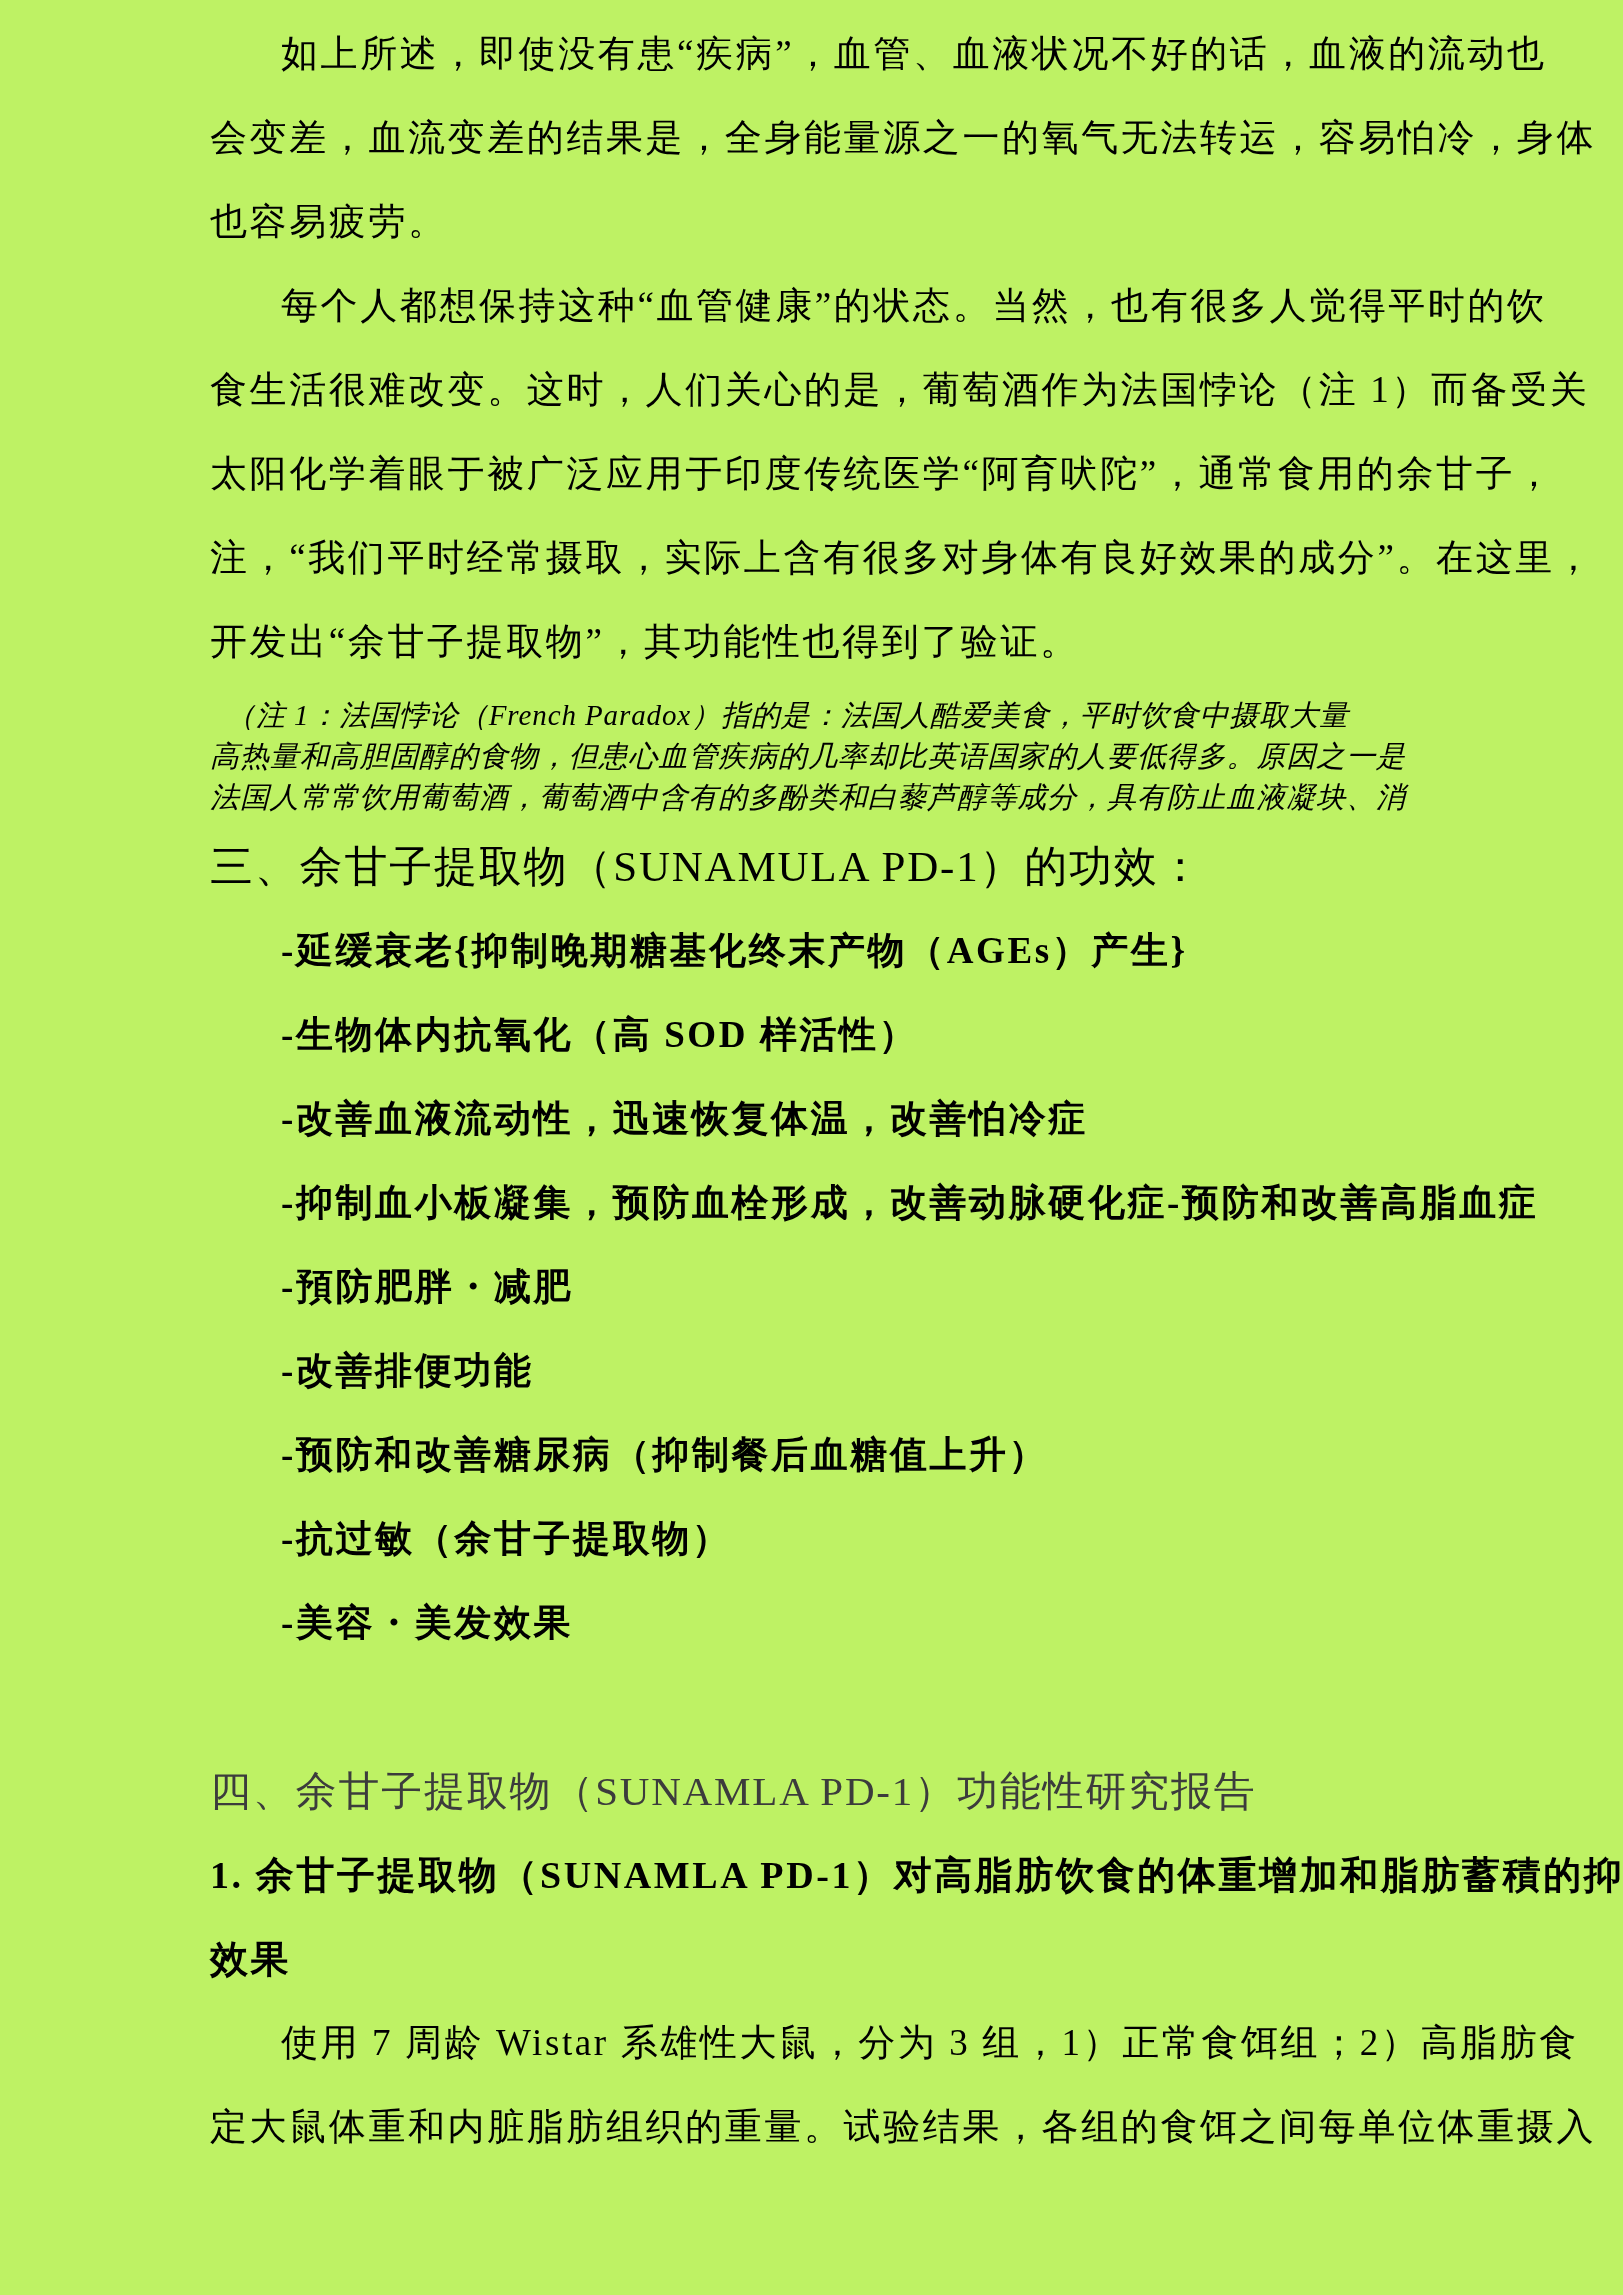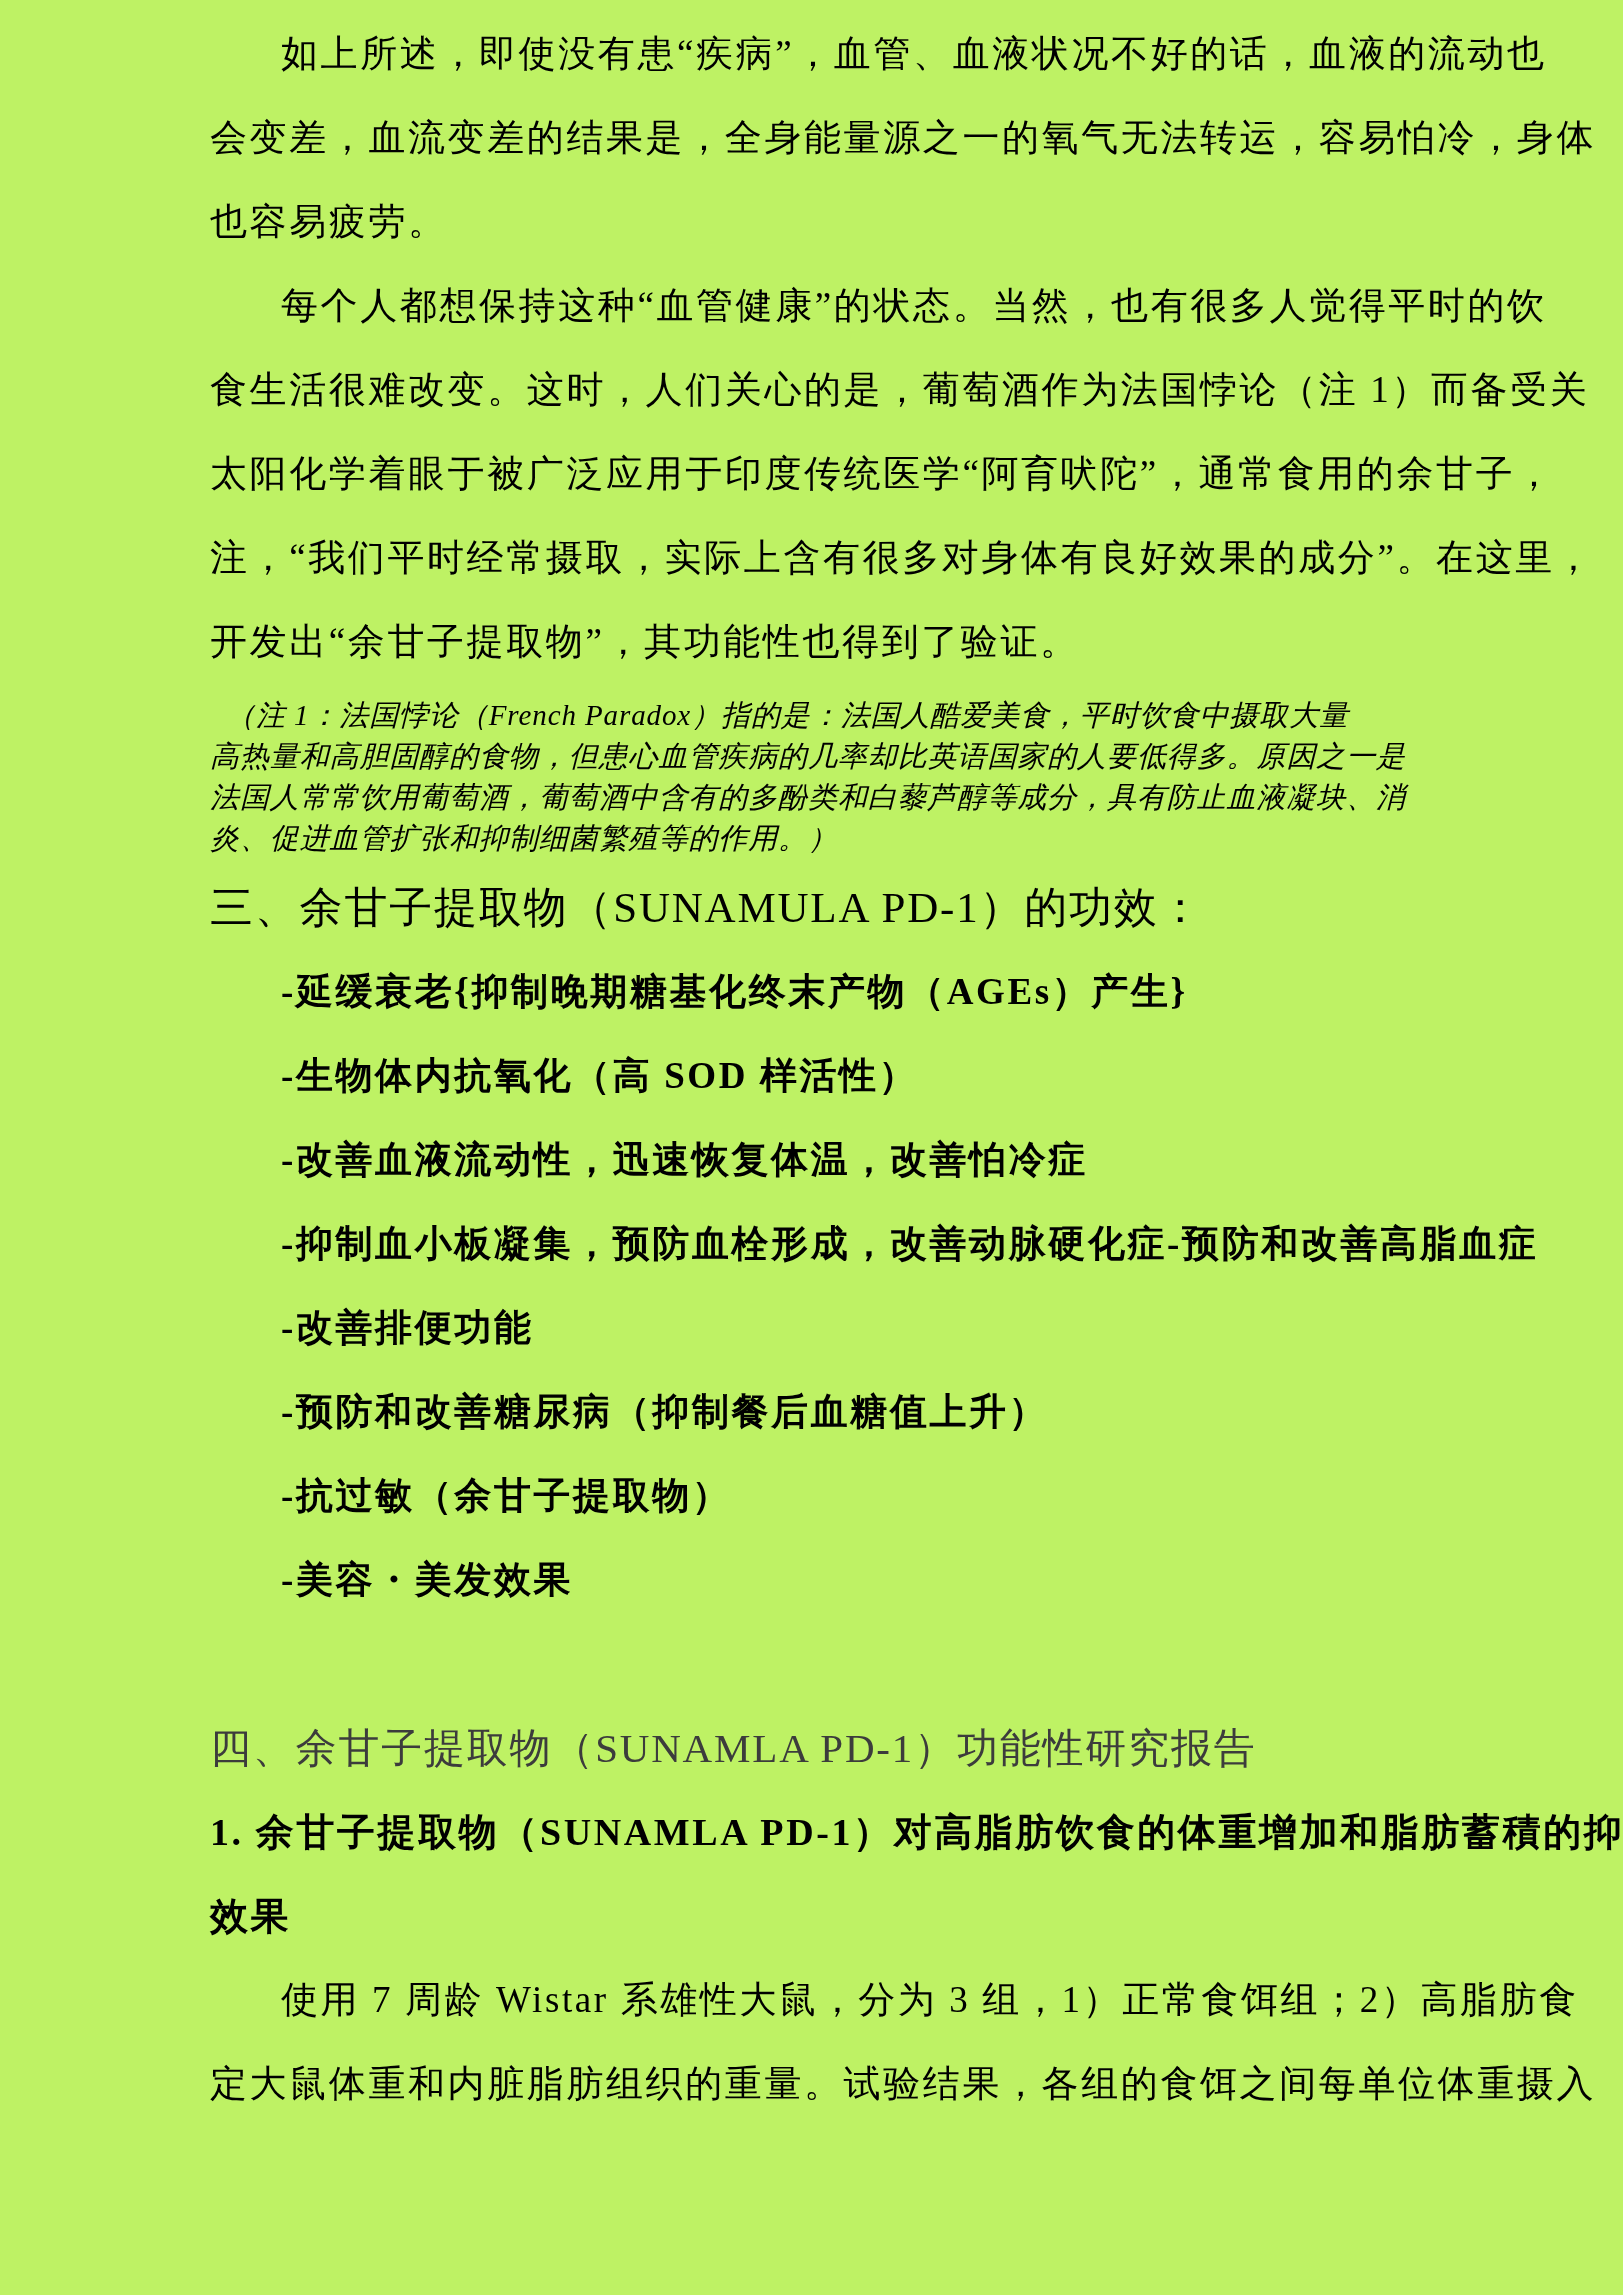--- a/index.html
+++ b/index.html
@@ -79,30 +79,30 @@
     <div class="body-line">食生活很难改变。这时，人们关心的是，葡萄酒作为法国悖论（注 1）而备受关</div>
     <div class="body-line">太阳化学着眼于被广泛应用于印度传统医学“阿育吠陀”，通常食用的余甘子，</div>
     <div class="body-line">注，“我们平时经常摄取，实际上含有很多对身体有良好效果的成分”。在这里，</div>
     <div class="body-line">开发出“余甘子提取物”，其功能性也得到了验证。</div>
   </div>
 
   <div class="note-block">
     <div class="note-line note-first">（注 1：法国悖论（French Paradox）指的是：法国人酷爱美食，平时饮食中摄取大量</div>
     <div class="note-line">高热量和高胆固醇的食物，但患心血管疾病的几率却比英语国家的人要低得多。原因之一是</div>
     <div class="note-line">法国人常常饮用葡萄酒，葡萄酒中含有的多酚类和白藜芦醇等成分，具有防止血液凝块、消</div>
-    <div class="note-line">炎、促进血管扩张和抑制细菌繁殖等的作用。）</div>
   </div>
 
   <div class="section-heading-3">三、余甘子提取物（SUNAMULA PD-1）的功效：</div>
 
   <div>
     <div class="body-line list-item">-延缓衰老{抑制晚期糖基化终末产物（AGEs）产生}</div>
     <div class="body-line list-item">-生物体内抗氧化（高 SOD 样活性）</div>
     <div class="body-line list-item">-改善血液流动性，迅速恢复体温，改善怕冷症</div>
     <div class="body-line list-item">-抑制血小板凝集，预防血栓形成，改善动脉硬化症-预防和改善高脂血症</div>
+    <div class="body-line list-item">-預防肥胖・减肥</div>
     <div class="body-line list-item">-改善排便功能</div>
     <div class="body-line list-item">-预防和改善糖尿病（抑制餐后血糖值上升）</div>
     <div class="body-line list-item">-抗过敏（余甘子提取物）</div>
     <div class="body-line list-item">-美容・美发效果</div>
   </div>
 
   <div class="spacer-line"></div>
 
   <div class="section-heading-4">四、余甘子提取物（SUNAMLA PD-1）功能性研究报告</div>
 

